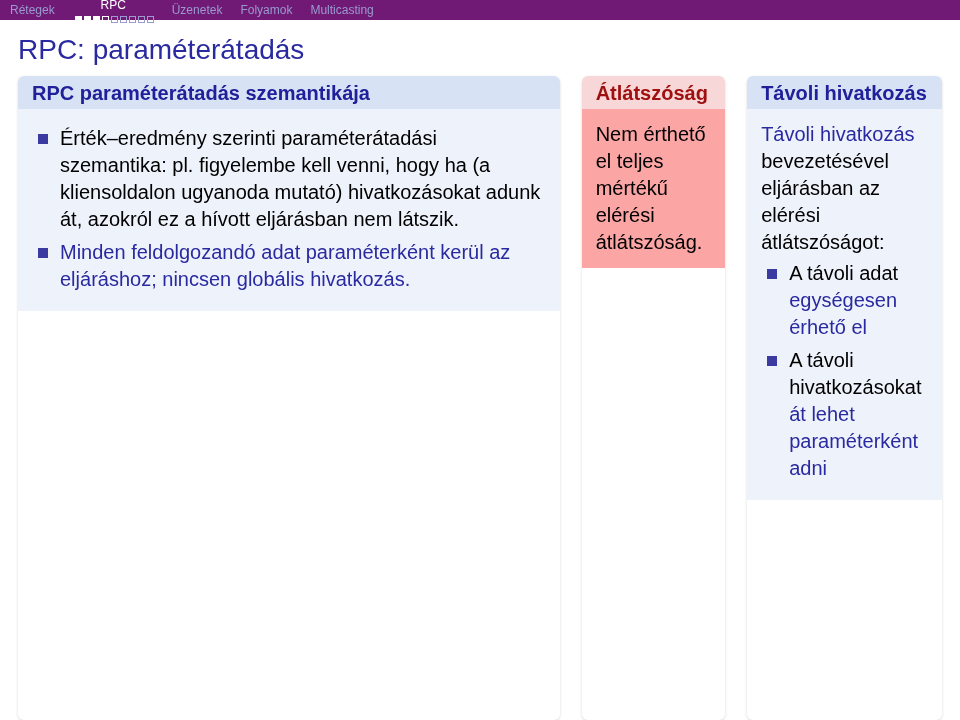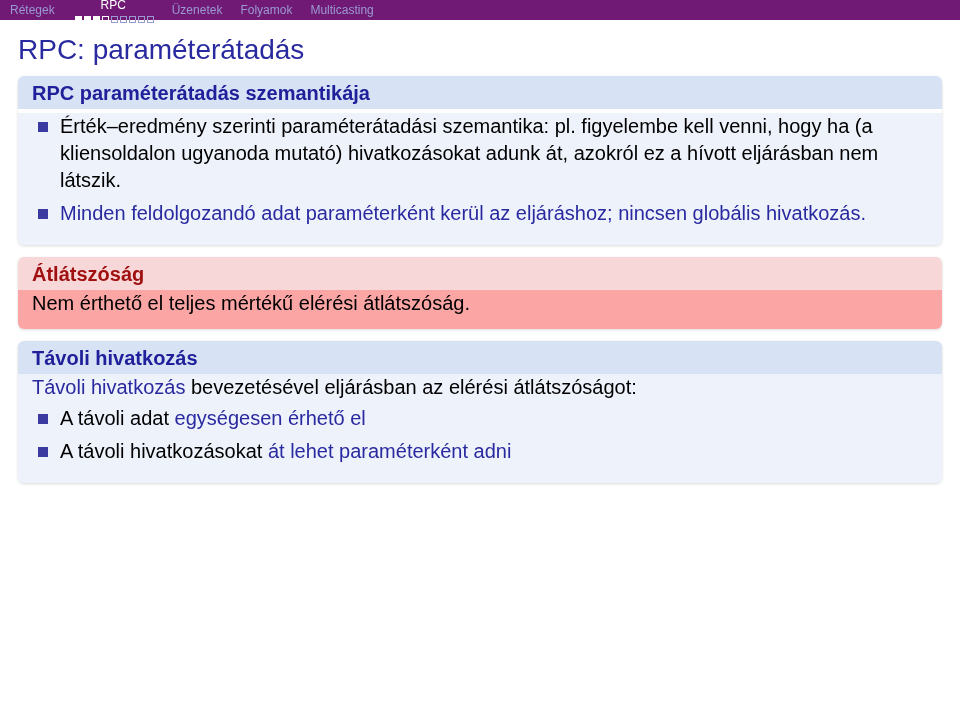--- a/index.html
+++ b/index.html
@@ -60,37 +60,36 @@
     font-size: 28px;
     padding: 14px 18px 6px 18px;
     font-weight: 400;
   }
 
   
   .content {
     flex: 1;
     padding: 4px 18px 0 18px;
     display: flex;
-    flex-direction: column;
-    gap: 12px;
+    gap: 22px;
   }
 
   .block {
     border-radius: 6px;
     overflow: hidden;
     box-shadow: 0 1px 3px rgba(0,0,0,0.15);
   }
   .block-title {
     font-size: 20px;
     font-weight: 700;
     padding: 6px 14px 4px 14px;
   }
   .block-body {
     font-size: 20px;
-    padding: 0 14px 12px 14px;
+    padding: 12px 14px 12px 14px;
     line-height: 1.35;
   }
 
   
   .block.blue .block-title { background: #d7e2f5; color: #20209a; }
   .block.blue .block-body  { background: #eef2fb; }
 
   
   .block.red  .block-title { background: #f7d7d7; color: #a01010; }
   .block.red  .block-body  { background: #fca5a5; }

